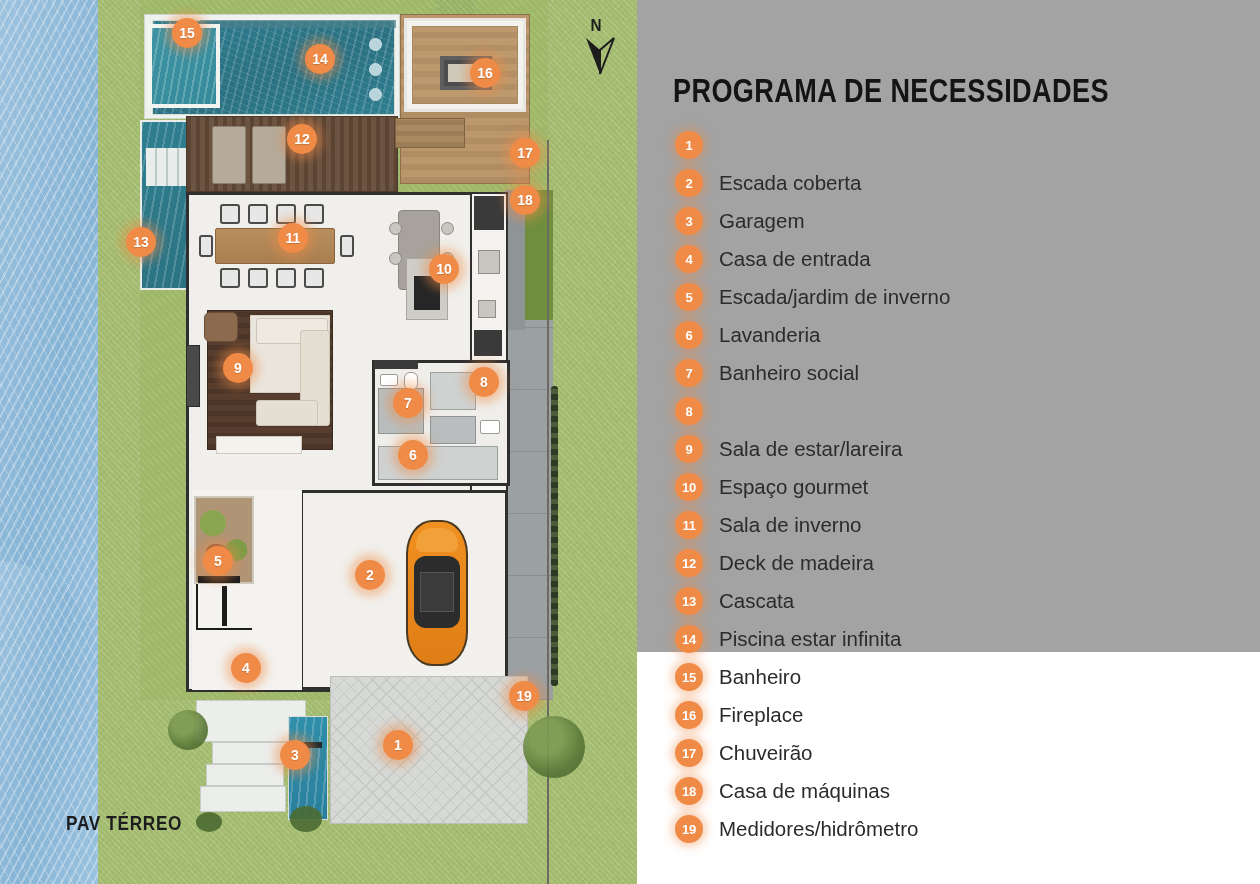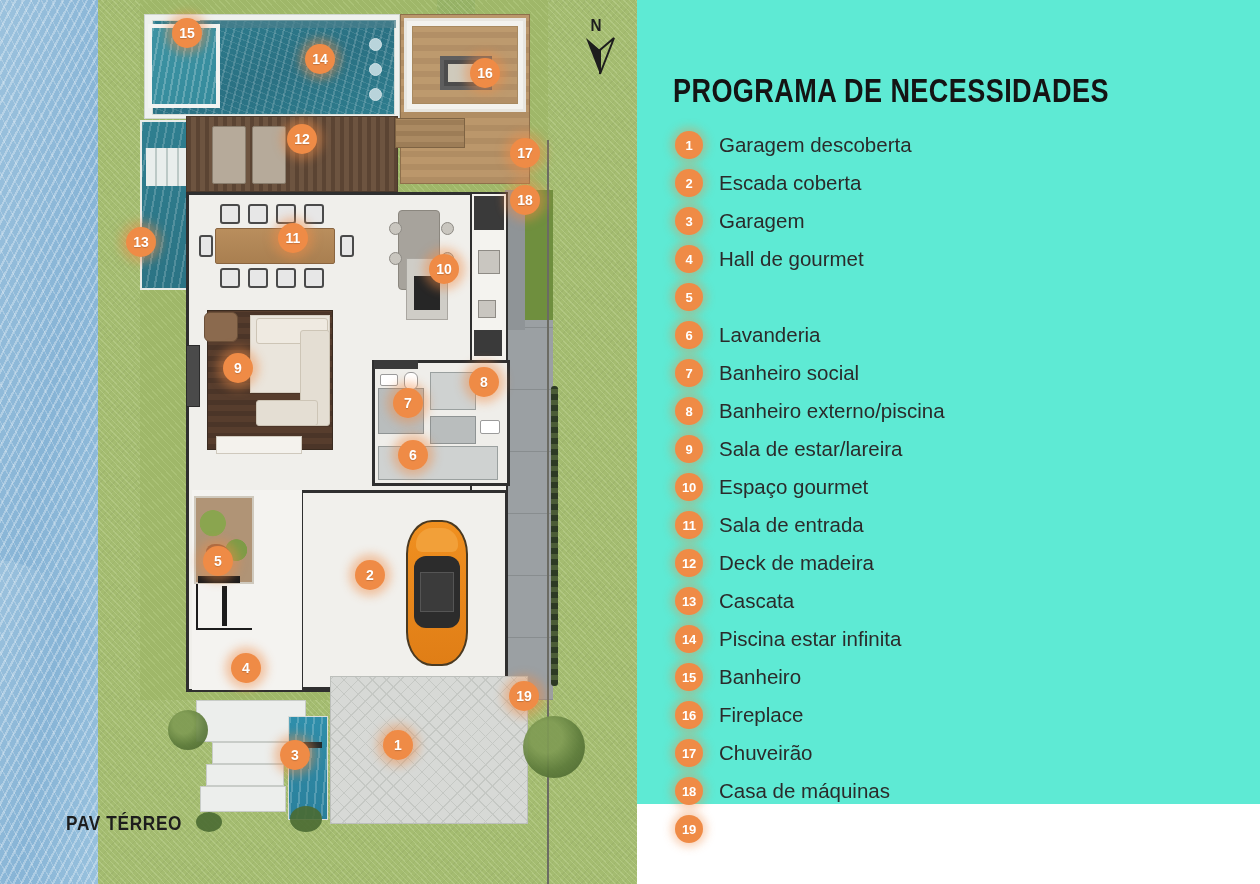--- a/index.html
+++ b/index.html
@@ -197,21 +197,21 @@
     position:absolute; width:30px; height:30px; border-radius:50%;
     background:#ef8b46; color:#fff;
     font-family:"Liberation Sans", sans-serif;
     font-size:14px; font-weight:700;
     display:flex; align-items:center; justify-content:center;
     box-shadow: 0 0 10px 6px rgba(239,139,70,.45);
     text-shadow: 0 1px 1px rgba(0,0,0,.18);
   }
 
   
-  #legend { position:absolute; left:637px; top:0; width:623px; height:804px; background:#5eead4; }
+  #legend { position:absolute; left:637px; top:0; width:623px; height:652px; background:#a3a3a3; }
   #legend-title {
     position:absolute; left:36px; top:72px;
     font-family:"Liberation Sans", sans-serif;
     font-size:33px; font-weight:700; color:#141414; letter-spacing:.5px;
     transform: scaleX(.82); transform-origin:left top; white-space:nowrap;
   }
   #legend-list { position:absolute; left:38px; top:126px; width:560px; }
   .leg-item { display:flex; align-items:center; height:38px; }
   .leg-badge {
     flex:0 0 auto; width:28px; height:28px; border-radius:50%;
@@ -377,60 +377,59 @@
         <div class="marker" style="left: 510px; top: 185px;">18</div>
         <div class="marker" style="left: 509px; top: 681px;">19</div>
       </div>
   </div>
 
   <div id="legend">
     <div id="legend-title">PROGRAMA DE NECESSIDADES</div>
     <div id="legend-list">
         <div class="leg-item">
           <div class="leg-badge">1</div>
-          <div class="leg-label">Garagem descoberta</div>
         </div>
         <div class="leg-item">
           <div class="leg-badge">2</div>
           <div class="leg-label">Escada coberta</div>
         </div>
         <div class="leg-item">
           <div class="leg-badge">3</div>
           <div class="leg-label">Garagem</div>
         </div>
         <div class="leg-item">
           <div class="leg-badge">4</div>
-          <div class="leg-label">Hall de gourmet</div>
+          <div class="leg-label">Casa de entrada</div>
         </div>
         <div class="leg-item">
           <div class="leg-badge">5</div>
+          <div class="leg-label">Escada/jardim de inverno</div>
         </div>
         <div class="leg-item">
           <div class="leg-badge">6</div>
           <div class="leg-label">Lavanderia</div>
         </div>
         <div class="leg-item">
           <div class="leg-badge">7</div>
           <div class="leg-label">Banheiro social</div>
         </div>
         <div class="leg-item">
           <div class="leg-badge">8</div>
-          <div class="leg-label">Banheiro externo/piscina</div>
         </div>
         <div class="leg-item">
           <div class="leg-badge">9</div>
           <div class="leg-label">Sala de estar/lareira</div>
         </div>
         <div class="leg-item">
           <div class="leg-badge">10</div>
           <div class="leg-label">Espaço gourmet</div>
         </div>
         <div class="leg-item">
           <div class="leg-badge">11</div>
-          <div class="leg-label">Sala de entrada</div>
+          <div class="leg-label">Sala de inverno</div>
         </div>
         <div class="leg-item">
           <div class="leg-badge">12</div>
           <div class="leg-label">Deck de madeira</div>
         </div>
         <div class="leg-item">
           <div class="leg-badge">13</div>
           <div class="leg-label">Cascata</div>
         </div>
         <div class="leg-item">
@@ -448,17 +447,18 @@
         <div class="leg-item">
           <div class="leg-badge">17</div>
           <div class="leg-label">Chuveirão</div>
         </div>
         <div class="leg-item">
           <div class="leg-badge">18</div>
           <div class="leg-label">Casa de máquinas</div>
         </div>
         <div class="leg-item">
           <div class="leg-badge">19</div>
+          <div class="leg-label">Medidores/hidrômetro</div>
         </div>
       </div>
   </div>
 
 </div>
 
 </body></html>

